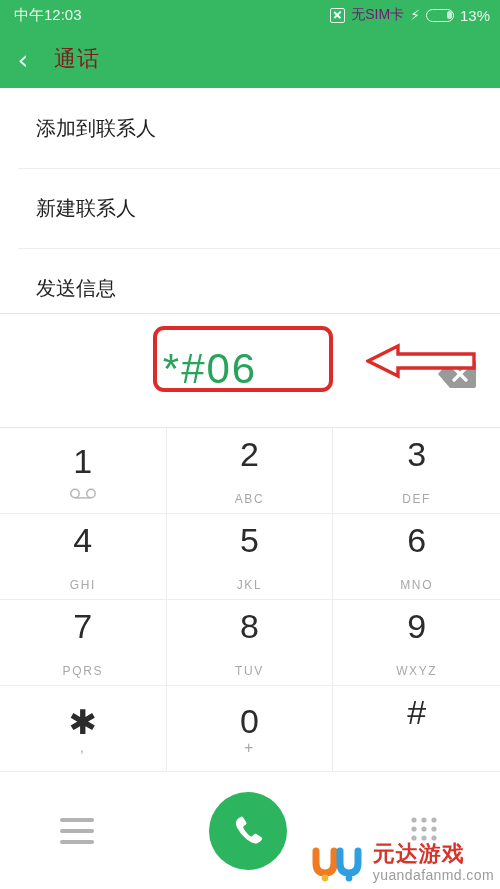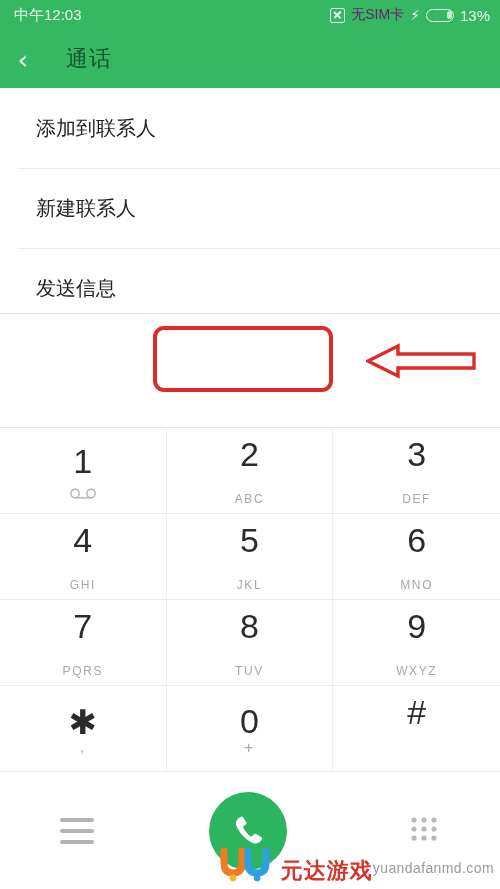--- a/index.html
+++ b/index.html
@@ -62,22 +62,22 @@
     background: #35b861;
     display: flex; align-items: center;
   }
   .back-chevron {
     width: 46px; height: 58px;
     display: flex; align-items: center; justify-content: center;
     color: #e6f9ee; font-size: 27px; line-height: 1;
     font-family: "DejaVu Sans", sans-serif;
   }
   .appbar-title {
-    color: #14532d; font-size: 22px; font-weight: 400;
-    margin-left: 20px; letter-spacing: 1px;
+    color: #7f1d1d; font-size: 22px; font-weight: 400;
+    margin-left: 8px; letter-spacing: 1px;
   }
 
   
   .optlist {
     position: absolute; top: 88px; left: 0;
     width: 500px; height: 226px;
     background: #ffffff;
   }
   .opt-item {
     position: relative; height: 80px;
@@ -175,21 +175,21 @@
     width: 110px; height: 40px;
     pointer-events: none;
   }
 
   
   .watermark {
     position: absolute; right: 6px; bottom: 6px;
     display: flex; align-items: flex-end; gap: 7px;
   }
   .wm-logo { width: 54px; height: 38px; }
-  .wm-text { display: flex; flex-direction: row; align-items: flex-start; }
+  .wm-text { display: flex; flex-direction: column; align-items: flex-start; }
   .wm-cn { font-size: 22px; color: #d6342b; font-weight: 700; letter-spacing: 1px; line-height: 24px; }
   .wm-url { font-size: 14px; color: #9b9b9b; letter-spacing: 0.4px; margin-top: 1px; }
 </style>
 </head>
 <body>
 
 <div id="app">
 
   <div class="statusbar">
     <div class="status-time">中午12:03</div>
@@ -216,20 +216,29 @@
     <div class="opt-item">
       <span>新建联系人</span>
     </div>
     <div class="opt-item">
       <span>发送信息</span>
     </div>
   </div>
 
   <div class="dialsheet">
 
+    <div class="dial-display">
+      <div class="dial-number">*#06</div>
+      <div class="backspace">
+        <svg width="38" height="30" viewBox="0 0 38 30">
+          <path d="M12 1 L36 1 Q38 1 38 3 L38 27 Q38 29 36 29 L12 29 L0 15 Z" fill="#9a9a9a"></path>
+          <path d="M16 9 L28 21 M28 9 L16 21" stroke="#ffffff" stroke-width="3.2" stroke-linecap="round"></path>
+        </svg>
+      </div>
+    </div>
 
     <div class="keypad">
 
       <div class="key">
         <div class="key-digit">1</div>
         <div class="vm-icon">
           <svg width="30" height="12" viewBox="0 0 30 12">
             <circle cx="7" cy="5.5" r="4.2" fill="none" stroke="#b4b4b4" stroke-width="1.4"></circle>
             <circle cx="23" cy="5.5" r="4.2" fill="none" stroke="#b4b4b4" stroke-width="1.4"></circle>
             <line x1="7" y1="9.9" x2="23" y2="9.9" stroke="#b4b4b4" stroke-width="1.4"></line>

